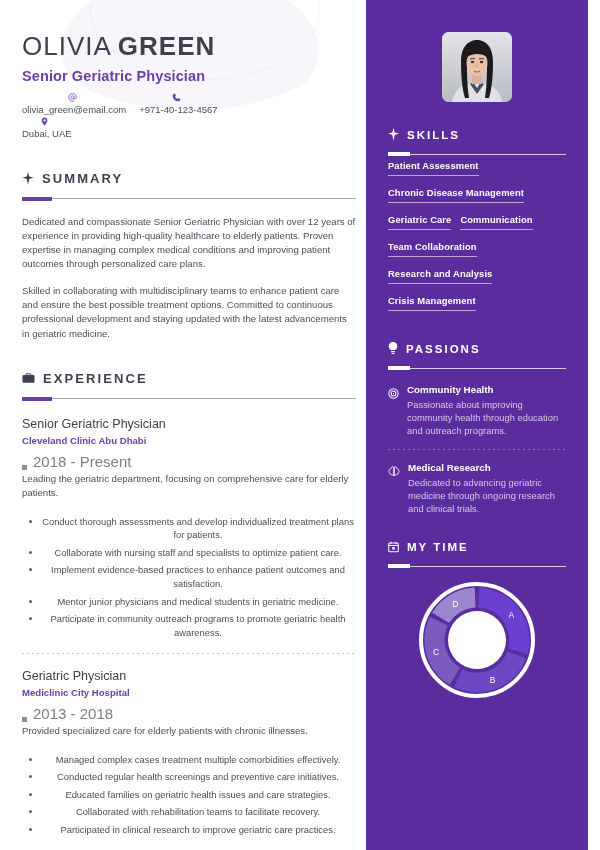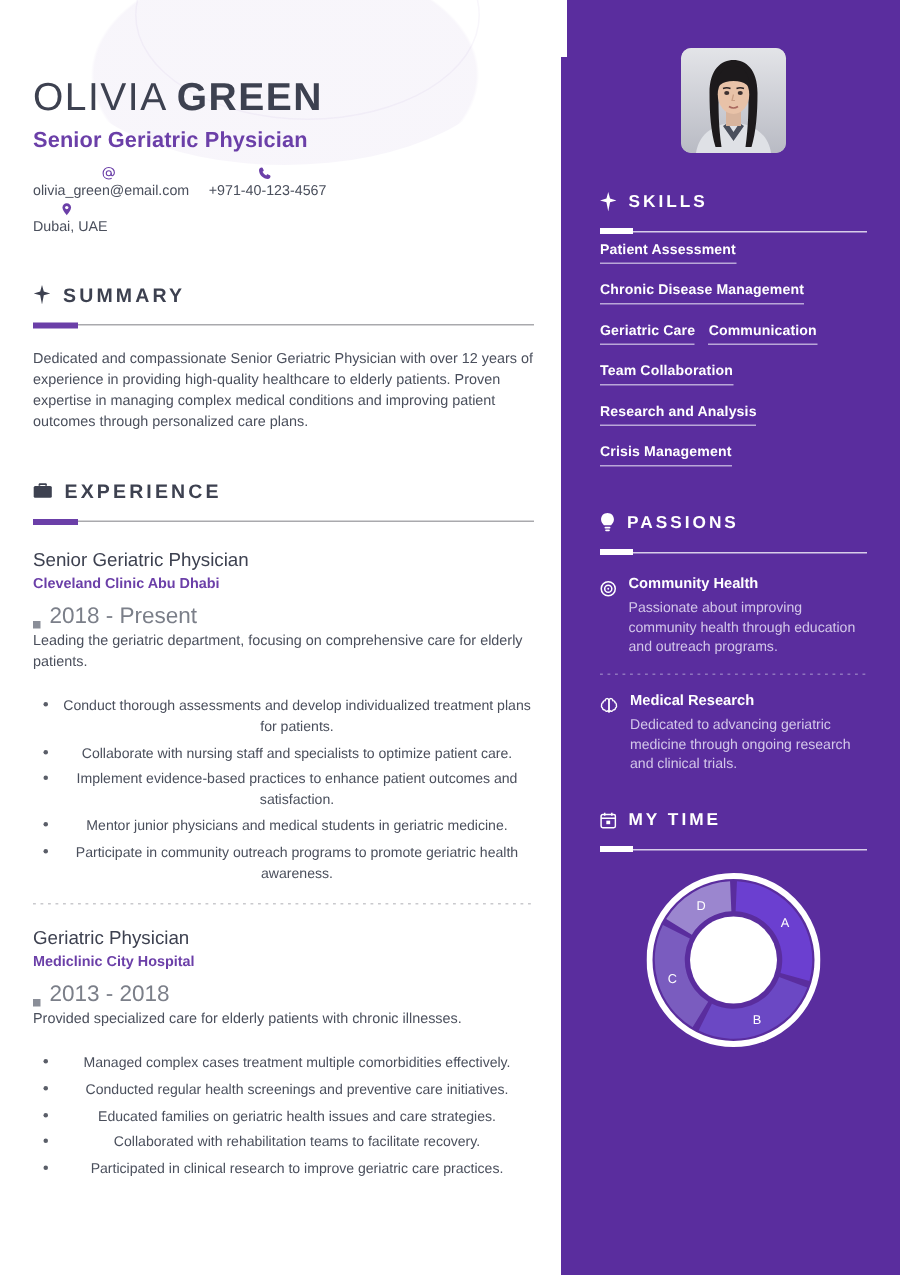--- a/index.html
+++ b/index.html
@@ -9,21 +9,21 @@
     background:#ffffff;
     color:#3f4450;
     position:relative;
     overflow:hidden;
   }
 
   .page { position:relative; width:600px; height:850px; background:#fff; }
 
   
   .sidebar {
-    position:absolute; top:0; right:0; width:222px; height:850px;
+    position:absolute; top:0; right:12px; width:222px; height:850px;
     background:#5a2d9e;
   }
   .sidebar-notch {
     position:absolute; top:38px; right:222px; width:4px; height:812px;
     background:#5a2d9e;
   }
 
   
   .watermark {
     position:absolute; top:-40px; left:40px; width:300px; height:150px;
@@ -35,21 +35,21 @@
   .watermark2 {
     position:absolute; top:-60px; left:90px; width:230px; height:140px;
     border-radius:50%;
     border:1px solid rgba(122,84,180,0.05);
     pointer-events:none;
   }
 
   
   .main { position:absolute; top:0; left:0; width:378px; height:850px; padding:0 22px; }
 
-  .name { margin-top:50px; font-size:26px; letter-spacing:1px; line-height:1.1; color:#3d4150; }
+  .name { margin-top:32px; font-size:26px; letter-spacing:1px; line-height:1.1; color:#3d4150; }
   .name .first { font-weight:400; }
   .name .last  { font-weight:700; margin-left:6px; }
 
   .job-title {
     margin-top:7px; font-size:14.5px; font-weight:700; color:#6b3fa8; letter-spacing:.1px;
   }
 
   .contact-rows { margin-top:9px; }
   .contact-line { display:flex; align-items:center; gap:0; font-size:9.5px; color:#4a4f5c; line-height:15px; }
   .contact-item { display:flex; align-items:center; margin-right:13px;flex-direction:column; }
@@ -339,20 +339,21 @@
           </svg>
         </span>
         <span class="sec-title">SUMMARY</span>
       </div>
       <div class="sec-rule">
         <span class="thin"></span>
           <span class="thick"></span>
       </div>
       <div class="sec-body">
         <p class="para">Dedicated and compassionate Senior Geriatric Physician with over 12 years of experience in providing high-quality healthcare to elderly patients. Proven expertise in managing complex medical conditions and improving patient outcomes through personalized care plans.</p>
+        <p class="para">Skilled in collaborating with multidisciplinary teams to enhance patient care and ensure the best possible treatment options. Committed to continuous professional development and staying updated with the latest advancements in geriatric medicine.</p>
       </div>
     </div>
 
     <div class="section">
       <div class="sec-head">
         <span class="sicon">
           <svg width="13" height="12" viewBox="0 0 14 12" fill="currentColor">
             <path d="M5 0.8 H9 C9.6 0.8 10 1.2 10 1.8 V2.6 H8.8 V2 H5.2 V2.6 H4 V1.8 C4 1.2 4.4 0.8 5 0.8 Z"></path>
             <rect x="0.5" y="2.8" width="13" height="8.4" rx="1.1"></rect>
           </svg>

